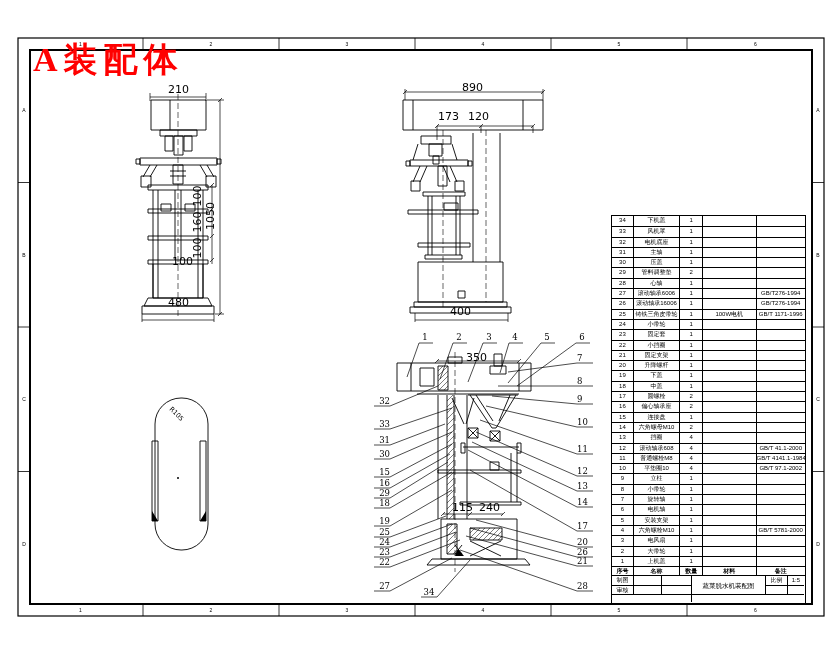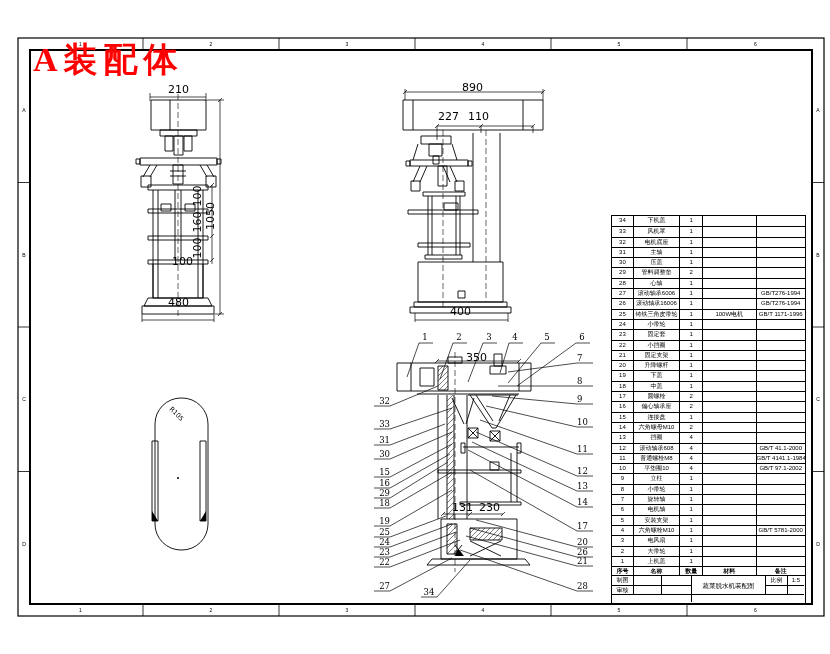--- a/index.html
+++ b/index.html
@@ -231,27 +231,27 @@
 
   <span class="dim" style="left:168px;top:86px">210</span>
   <span class="dim" style="left:197px;top:212px"><span class="rot">1050</span></span>
   <span class="dim" style="left:184px;top:192px"><span class="rot">100</span></span>
   <span class="dim" style="left:184px;top:218px"><span class="rot">160</span></span>
   <span class="dim" style="left:184px;top:244px"><span class="rot">100</span></span>
   <span class="dim" style="left:172px;top:258px">100</span>
   <span class="dim" style="left:168px;top:299px">480</span>
 
   <span class="dim" style="left:462px;top:84px">890</span>
-  <span class="dim" style="left:438px;top:113px">227</span>
-  <span class="dim" style="left:468px;top:113px">110</span>
+  <span class="dim" style="left:438px;top:113px">173</span>
+  <span class="dim" style="left:468px;top:113px">120</span>
   <span class="dim" style="left:450px;top:308px">400</span>
 
   <span class="dim" style="left:466px;top:354px">350</span>
-  <span class="dim" style="left:452px;top:504px">131</span>
-  <span class="dim" style="left:479px;top:504px">230</span>
+  <span class="dim" style="left:452px;top:504px">115</span>
+  <span class="dim" style="left:479px;top:504px">240</span>
 
   <span class="dim" style="left:168px;top:410px;font-size:6.5px"><span class="rot45">R105</span></span>
 
   <div id="callouts">
       <span class="callout" style="left: 417px; top: 333px; width: 16px; text-align: center;">1</span>
       <span class="callout" style="left: 451px; top: 333px; width: 16px; text-align: center;">2</span>
       <span class="callout" style="left: 481px; top: 333px; width: 16px; text-align: center;">3</span>
       <span class="callout" style="left: 507px; top: 333px; width: 16px; text-align: center;">4</span>
       <span class="callout" style="left: 539px; top: 333px; width: 16px; text-align: center;">5</span>
       <span class="callout" style="left: 574px; top: 333px; width: 16px; text-align: center;">6</span>

